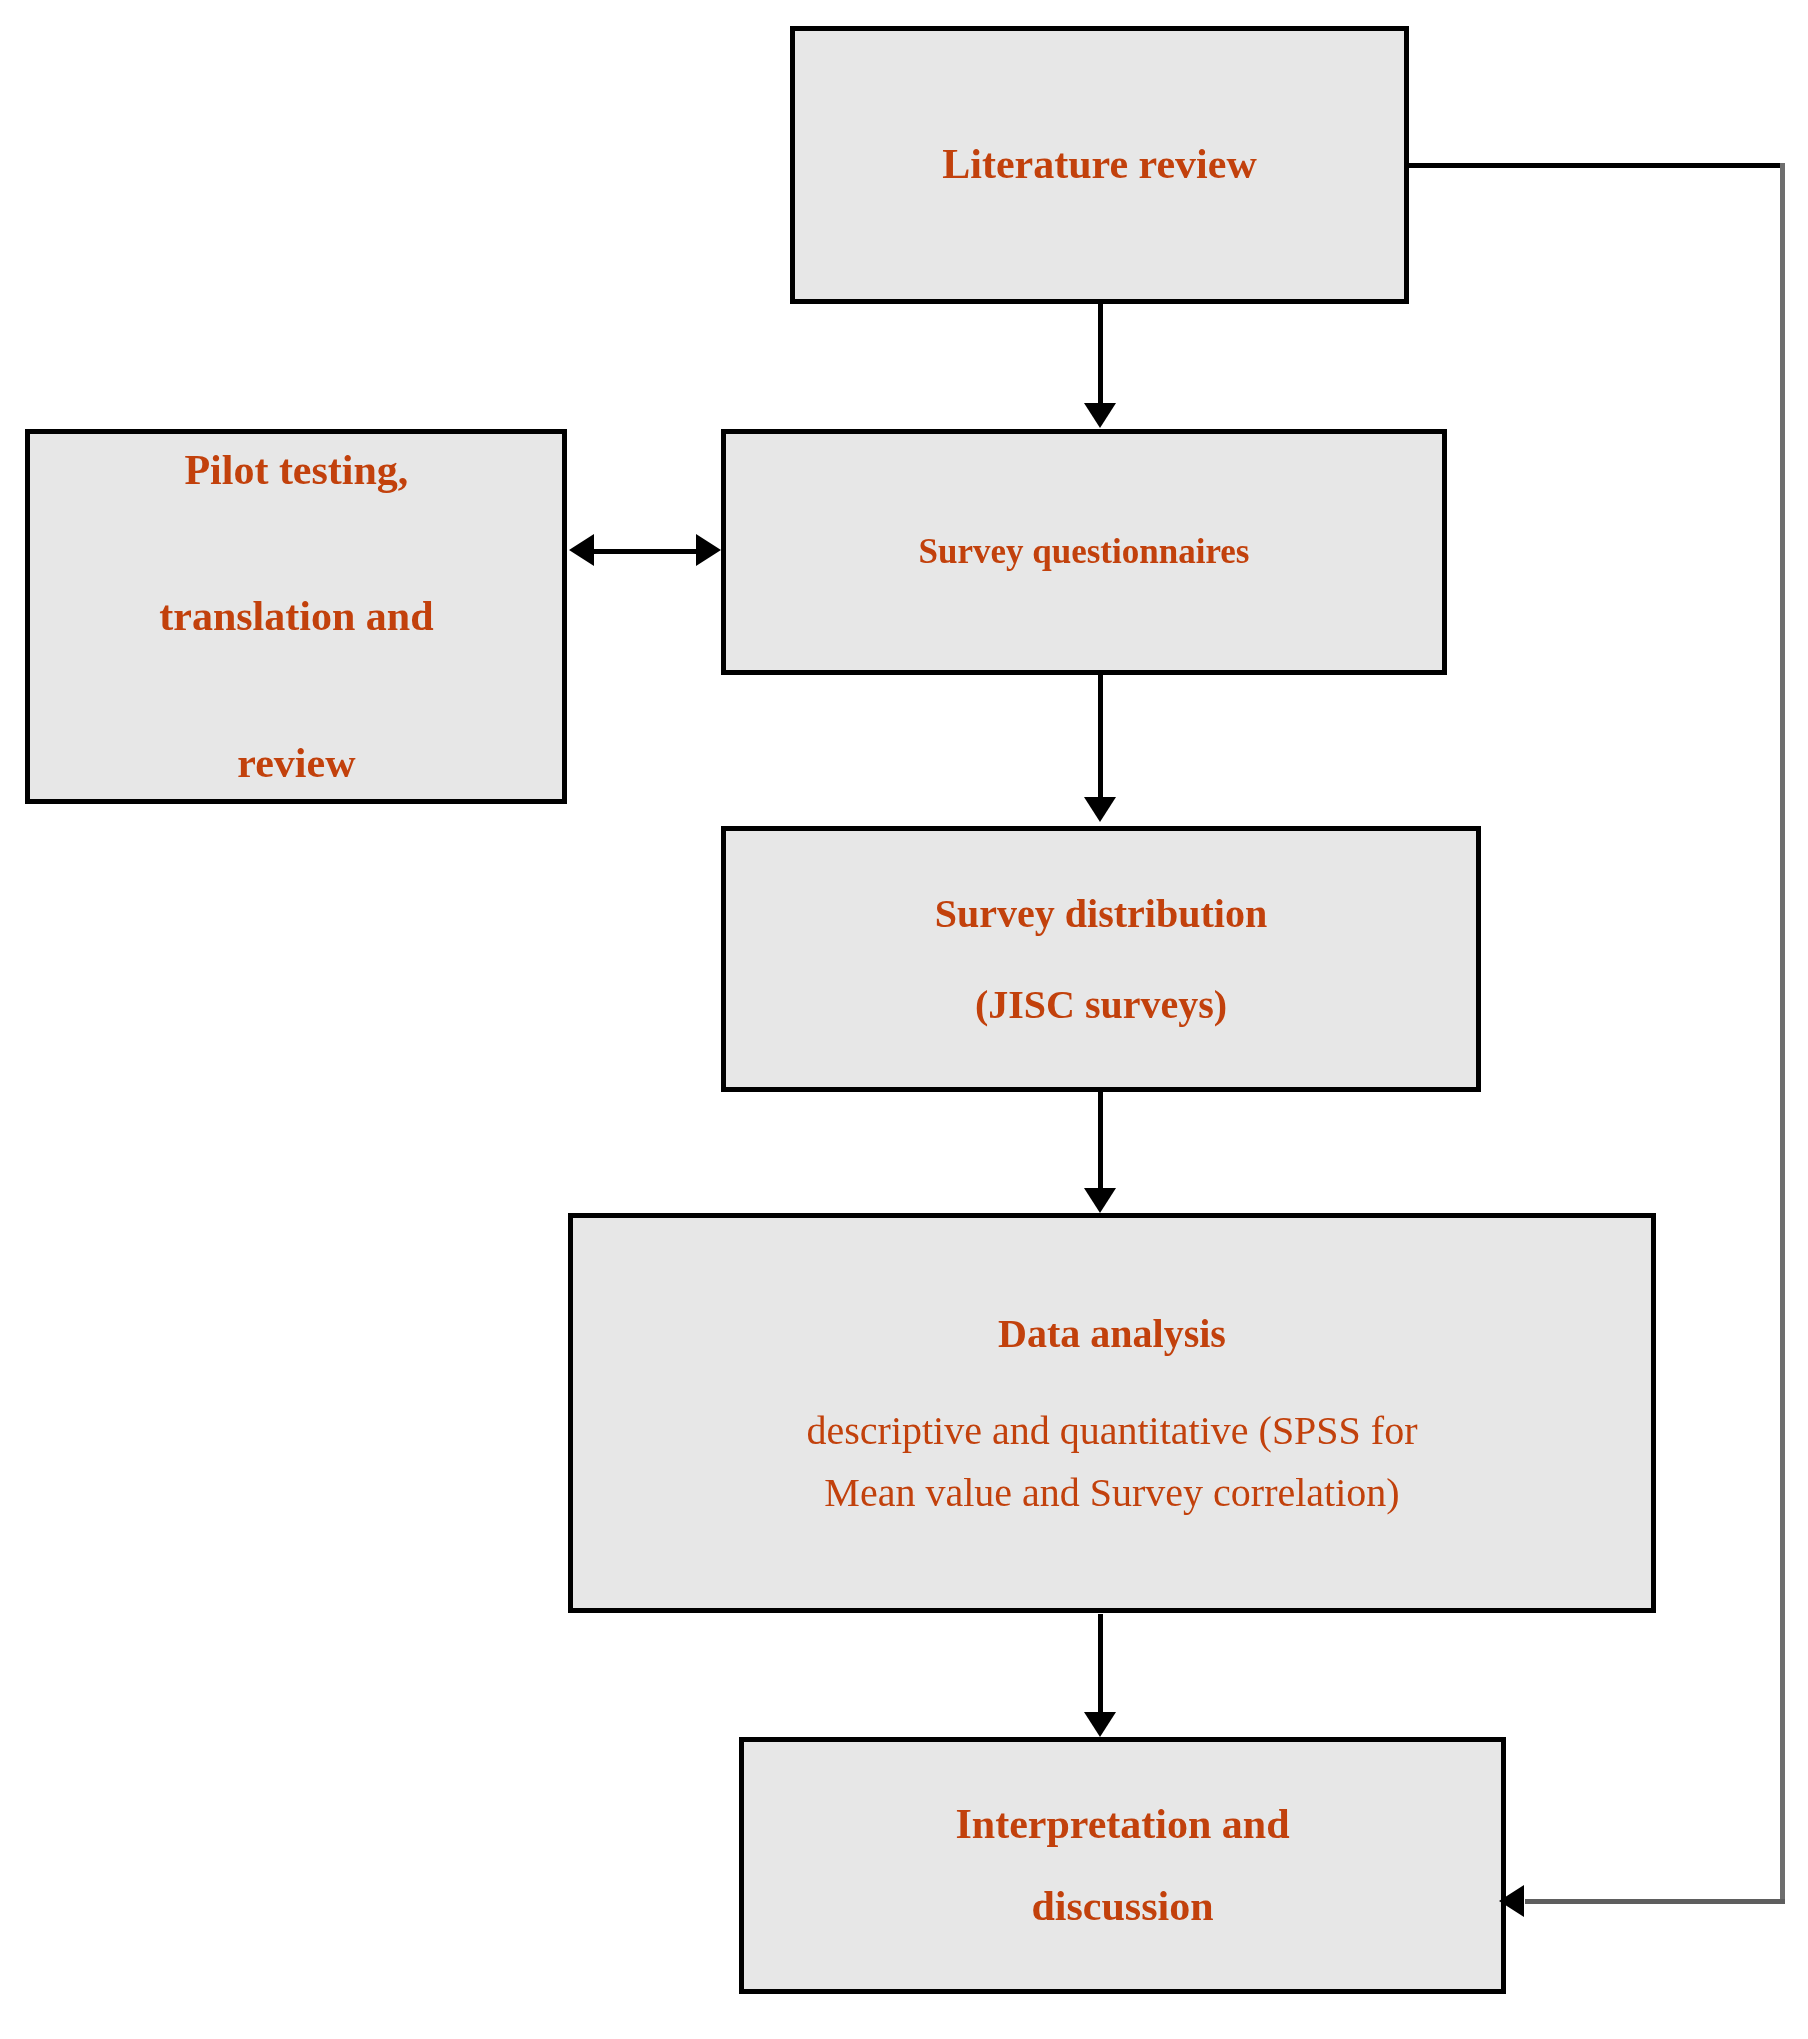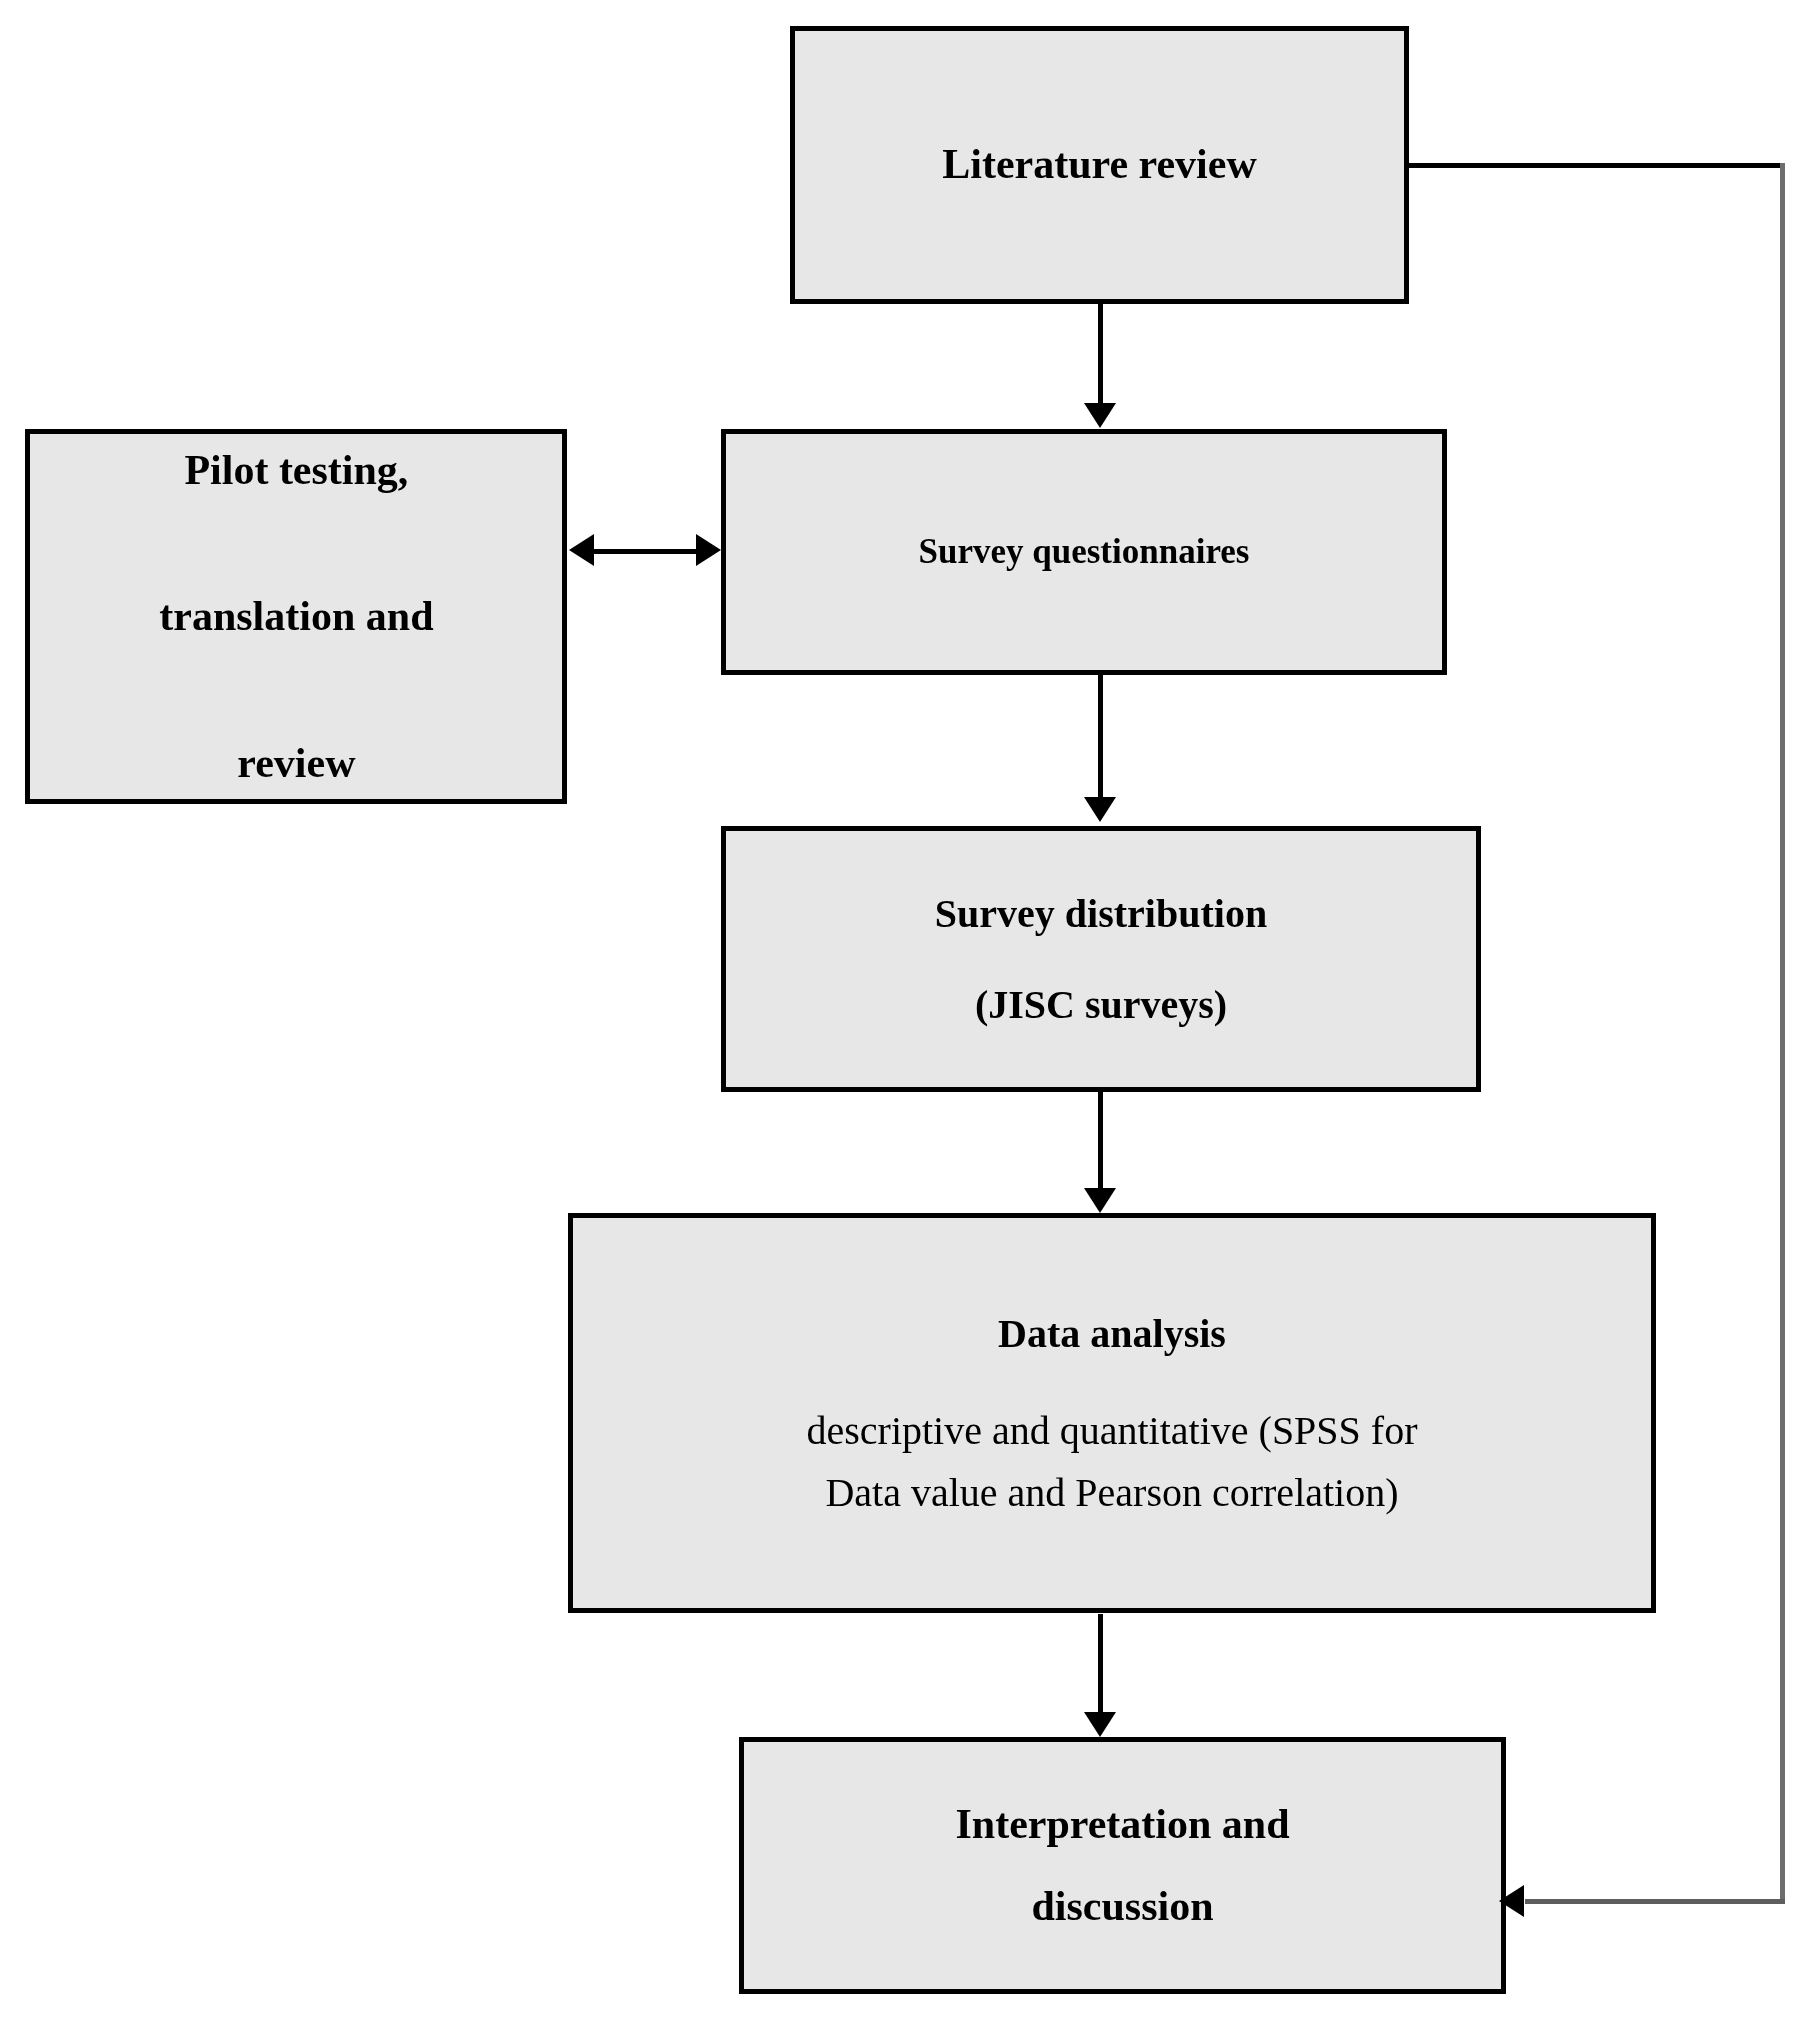--- a/index.html
+++ b/index.html
@@ -21,21 +21,21 @@
   .node {
     position: absolute;
     box-sizing: border-box;
     background: #e7e7e7;
     border: 5.6px solid #000000;
     display: flex;
     flex-direction: column;
     align-items: center;
     justify-content: center;
     text-align: center;
-    color: #000000;
+    color: #c2410c;
     line-height: 1.55;
   }
   .node .line {
     display: block;
     width: 100%;
     padding: 0 14.3px;
     box-sizing: border-box;
   }
   .t-bold {
     font-weight: bold;
@@ -142,21 +142,21 @@
   </div>
 
   <div class="node" id="node-survey-distribution">
     <span class="line t-bold">Survey distribution</span>
     <span class="line t-bold">(JISC surveys)</span>
   </div>
 
   <div class="node" id="node-data-analysis">
     <span class="line t-bold line-title">Data analysis</span>
     <span class="line t-reg">descriptive and quantitative (SPSS for</span>
-    <span class="line t-reg">Data value and Pearson correlation)</span>
+    <span class="line t-reg">Mean value and Survey correlation)</span>
   </div>
 
   <div class="node" id="node-interpretation">
     <span class="line t-bold">Interpretation and</span>
     <span class="line t-bold">discussion</span>
   </div>
 
   <div class="conn">
     <div class="vline" style="left:1098px; top:304px; height:106px;"></div>
     <div class="arrow-down" style="left:1084px; top:403px;"></div>

